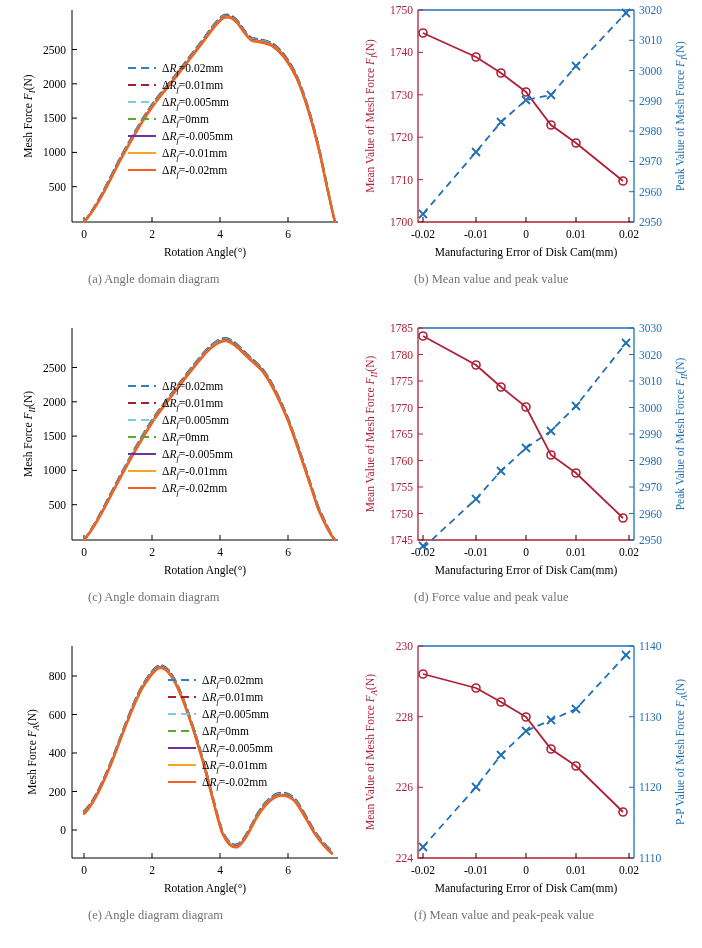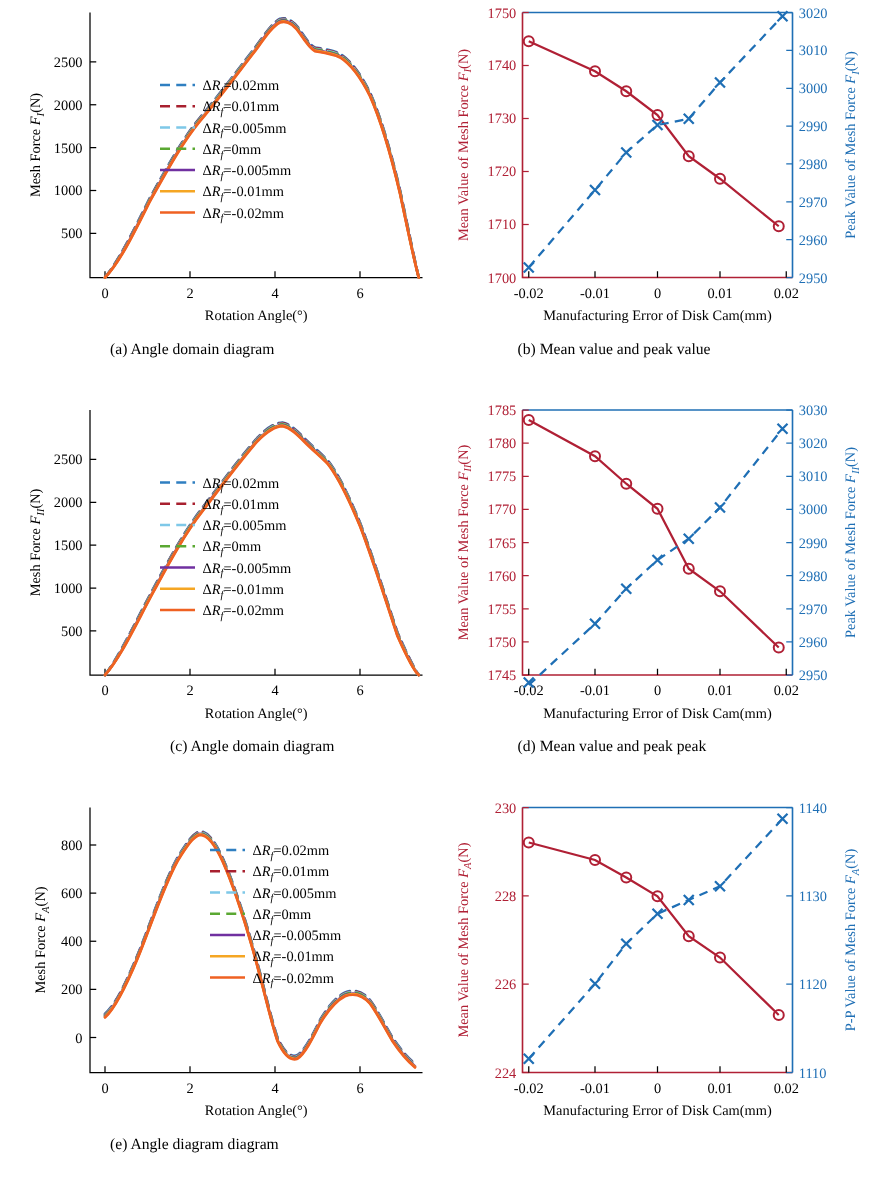--- a/index.html
+++ b/index.html
@@ -20,21 +20,21 @@
     width: 702px;
     height: 948px;
   }
   .panel {
     position: absolute;
   }
   .caption {
     position: absolute;
     font-size: 12.5px;
     font-family: "Liberation Serif", serif;
-    color: #000000;
+    color: #737373;
     white-space: nowrap;
   }
   svg { display: block; }
   .axline { stroke: #000; stroke-width: 1; fill: none; }
   .tickline { stroke: #000; stroke-width: 1; }
   .ticklbl { font-family: "Liberation Serif", serif; font-size: 11.5px; fill: #000; }
   .axlbl { font-family: "Liberation Serif", serif; font-size: 11.5px; fill: #000; }
   .axlbl-red { font-family: "Liberation Serif", serif; font-size: 11.5px; fill: #b02035; }
   .axlbl-blue { font-family: "Liberation Serif", serif; font-size: 11.5px; fill: #1f6fb5; }
   .ticklbl-red { font-family: "Liberation Serif", serif; font-size: 11.5px; fill: #b02035; }
@@ -243,21 +243,21 @@
         <line x1="128" y1="136" x2="156" y2="136" stroke="#7030a0" stroke-width="2"></line>
         <text class="legtxt" x="162" y="140"><tspan>Δ</tspan><tspan class="ital">R</tspan><tspan class="sub ital" dy="3">f</tspan><tspan dy="-3">=-0.005mm</tspan></text>
         <line x1="128" y1="153" x2="156" y2="153" stroke="#f5a623" stroke-width="2"></line>
         <text class="legtxt" x="162" y="157"><tspan>Δ</tspan><tspan class="ital">R</tspan><tspan class="sub ital" dy="3">f</tspan><tspan dy="-3">=-0.01mm</tspan></text>
         <line x1="128" y1="170" x2="156" y2="170" stroke="#ef6122" stroke-width="2"></line>
         <text class="legtxt" x="162" y="174"><tspan>Δ</tspan><tspan class="ital">R</tspan><tspan class="sub ital" dy="3">f</tspan><tspan dy="-3">=-0.02mm</tspan></text>
       </g>
       <text class="axlbl" x="205" y="256" text-anchor="middle">Rotation Angle(°)</text>
       <text class="axlbl" x="32" y="116" text-anchor="middle" transform="rotate(-90 32 116)">Mesh Force <tspan class="ital">F</tspan><tspan class="sub ital" dy="3">II</tspan><tspan dy="-3">(N)</tspan></text>
     </svg>
-    <div class="caption" style="left:88px; top:272px;margin-left:48px;">(c) Angle domain diagram</div>
+    <div class="caption" style="left:88px; top:272px;">(c) Angle domain diagram</div>
   </div>
 
   <div class="panel" style="left:352px; top:318px;">
     <svg width="350" height="272" viewBox="0 0 350 272">
       <path d="M66,10 L66,222 L282,222" fill="none" stroke="#b02035" stroke-width="1.3"></path>
       <path d="M282,10 L282,222" fill="none" stroke="#1f6fb5" stroke-width="1.3"></path>
       <line x1="66" y1="10" x2="282" y2="10" stroke="#1f6fb5" stroke-width="1.3"></line>
 
       <g>
         <line x1="66" y1="222" x2="71" y2="222" stroke="#b02035"></line>
@@ -333,21 +333,21 @@
           <path d="M170,126 l8,8 M178,126 l-8,8"></path>
           <path d="M195,109 l8,8 M203,109 l-8,8"></path>
           <path d="M220,84 l8,8 M228,84 l-8,8"></path>
           <path d="M270,21 l8,8 M278,21 l-8,8"></path>
         </g>
       </g>
       <text class="axlbl" x="174" y="256" text-anchor="middle">Manufacturing Error of Disk Cam(mm)</text>
       <text class="axlbl-red" x="22" y="116" text-anchor="middle" transform="rotate(-90 22 116)">Mean Value of Mesh Force <tspan class="ital">F</tspan><tspan class="sub ital" dy="3">II</tspan><tspan dy="-3">(N)</tspan></text>
       <text class="axlbl-blue" x="332" y="116" text-anchor="middle" transform="rotate(-90 332 116)">Peak Value of Mesh Force <tspan class="ital">F</tspan><tspan class="sub ital" dy="3">II</tspan><tspan dy="-3">(N)</tspan></text>
     </svg>
-    <div class="caption" style="left:62px; top:272px;">(d) Mean value and peak peak</div>
+    <div class="caption" style="left:62px; top:272px;">(d) Force value and peak value</div>
   </div>
 
   <div class="panel" style="left:0px; top:636px;">
     <svg width="352" height="272" viewBox="0 0 352 272">
       <path class="axline" d="M72,10 L72,222 L338,222"></path>
       <g>
         <line class="tickline" x1="72" y1="194" x2="77" y2="194"></line>
         <line class="tickline" x1="72" y1="155.5" x2="77" y2="155.5"></line>
         <line class="tickline" x1="72" y1="117" x2="77" y2="117"></line>
         <line class="tickline" x1="72" y1="78.5" x2="77" y2="78.5"></line>
@@ -459,15 +459,16 @@
           <path d="M170,91 l8,8 M178,91 l-8,8"></path>
           <path d="M195,80 l8,8 M203,80 l-8,8"></path>
           <path d="M220,69 l8,8 M228,69 l-8,8"></path>
           <path d="M270,15 l8,8 M278,15 l-8,8"></path>
         </g>
       </g>
       <text class="axlbl" x="174" y="256" text-anchor="middle">Manufacturing Error of Disk Cam(mm)</text>
       <text class="axlbl-red" x="22" y="116" text-anchor="middle" transform="rotate(-90 22 116)">Mean Value of Mesh Force <tspan class="ital">F</tspan><tspan class="sub ital" dy="3">A</tspan><tspan dy="-3">(N)</tspan></text>
       <text class="axlbl-blue" x="332" y="116" text-anchor="middle" transform="rotate(-90 332 116)">P-P Value of Mesh Force <tspan class="ital">F</tspan><tspan class="sub ital" dy="3">A</tspan><tspan dy="-3">(N)</tspan></text>
     </svg>
+    <div class="caption" style="left:62px; top:272px;">(f) Mean value and peak-peak value</div>
   </div>
 
 </div>
 
 </body></html>

